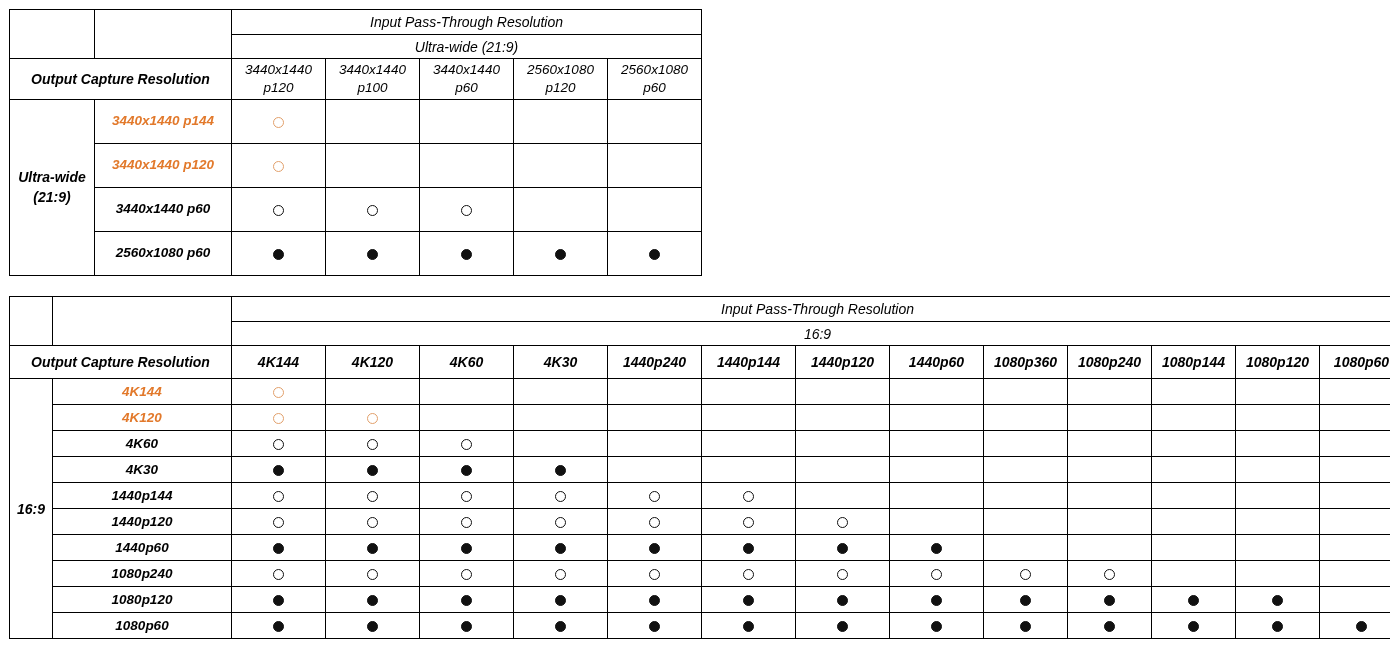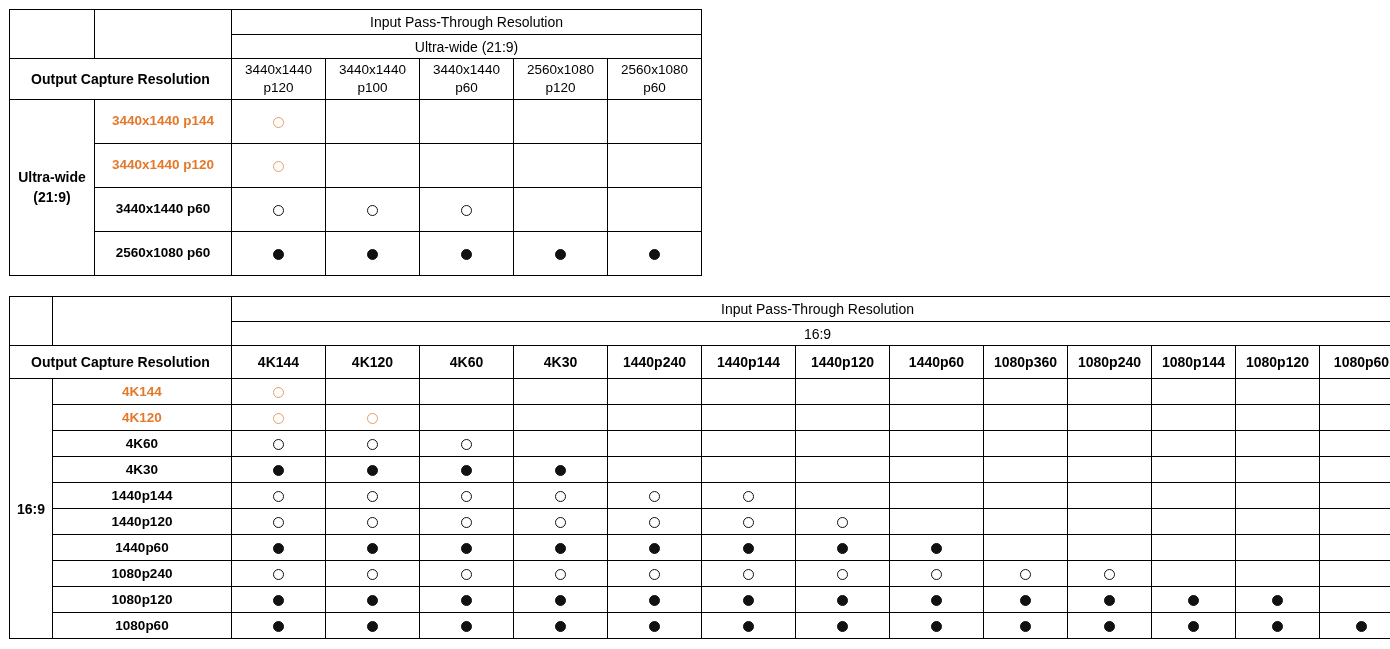--- a/index.html
+++ b/index.html
@@ -12,20 +12,21 @@
     height: 649px;
     font-family: "Liberation Sans", sans-serif;
     color: #000000;
     position: relative;
     overflow: hidden;
   }
   .page {
     position: relative;
     width: 1390px;
     height: 649px;
+    font-style: italic;
   }
   table.matrix {
     border-collapse: collapse;
     table-layout: fixed;
     background: #ffffff;
   }
   table.matrix td, table.matrix th {
     border: 1px solid #000000;
     text-align: center;
     vertical-align: middle;

